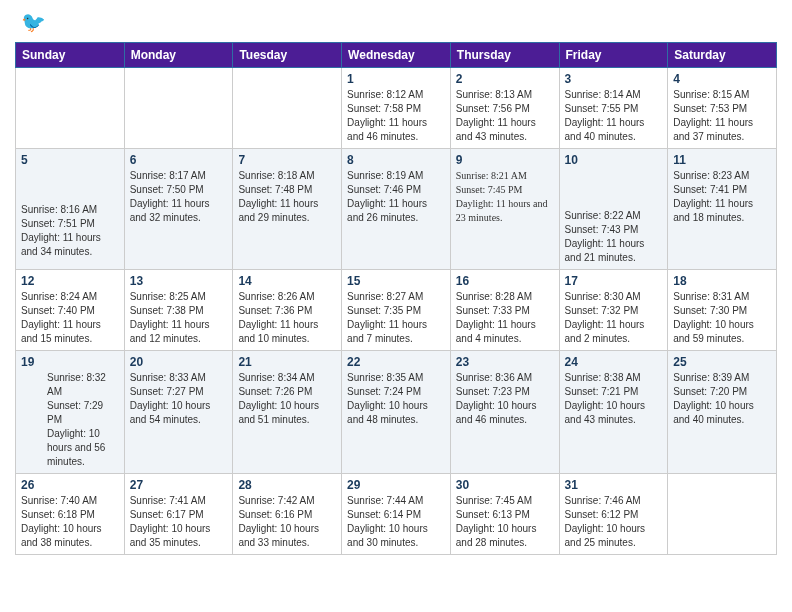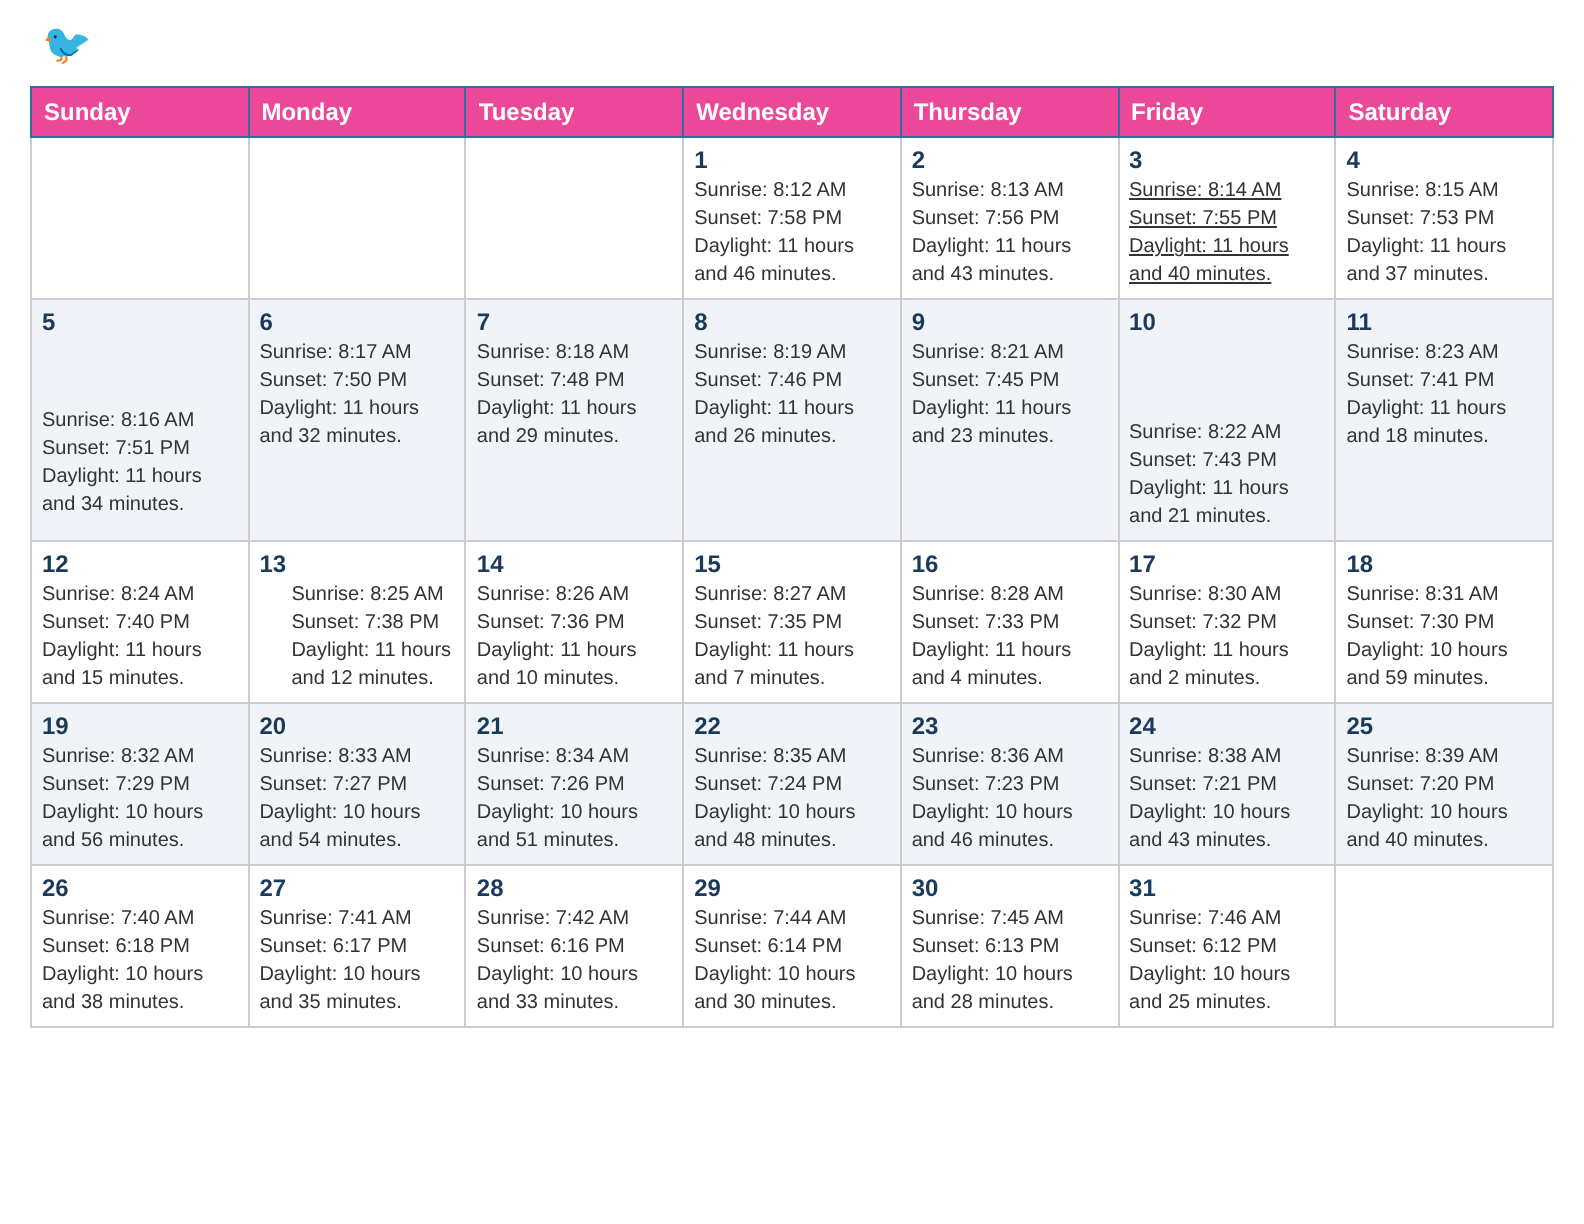--- a/index.html
+++ b/index.html
@@ -37,21 +37,21 @@
     .subtitle {
       font-size: 14px;
       color: #333;
     }
     .calendar {
       width: 100%;
       border-collapse: collapse;
       border: 1px solid #ccc;
     }
     .calendar th {
-      background: #ec4899;
+      background: #4c1d95;
       color: #fff;
       font-size: 12px;
       font-weight: bold;
       text-align: left;
       padding: 5px 6px;
       border: 1px solid #2e6da4;
     }
     .calendar td {
       vertical-align: top;
       border: 1px solid #ccc;
@@ -128,21 +128,21 @@
 Daylight: 11 hours and 46 minutes.</div>
           </td>
           <td>
             <span class="day-number">2</span>
             <div class="day-info" style="white-space: pre-line;">Sunrise: 8:13 AM
 Sunset: 7:56 PM
 Daylight: 11 hours and 43 minutes.</div>
           </td>
           <td>
             <span class="day-number">3</span>
-            <div class="day-info" style="white-space: pre-line; text-decoration: underline;">Sunrise: 8:14 AM
+            <div class="day-info" style="white-space: pre-line;">Sunrise: 8:14 AM
 Sunset: 7:55 PM
 Daylight: 11 hours and 40 minutes.</div>
           </td>
           <td>
             <span class="day-number">4</span>
             <div class="day-info" style="white-space: pre-line;">Sunrise: 8:15 AM
 Sunset: 7:53 PM
 Daylight: 11 hours and 37 minutes.</div>
           </td>
         </tr>
@@ -166,21 +166,21 @@
 Daylight: 11 hours and 29 minutes.</div>
           </td>
           <td>
             <span class="day-number">8</span>
             <div class="day-info" style="white-space: pre-line;">Sunrise: 8:19 AM
 Sunset: 7:46 PM
 Daylight: 11 hours and 26 minutes.</div>
           </td>
           <td>
             <span class="day-number">9</span>
-            <div class="day-info" style="white-space: pre-line;">Sunrise: 8:21 AM
+            <div class="day-info" style="white-space: pre-line; font-family: Liberation Serif, serif;">Sunrise: 8:21 AM
 Sunset: 7:45 PM
 Daylight: 11 hours and 23 minutes.</div>
           </td>
           <td>
             <span class="day-number">10</span>
             <div class="day-info" style="white-space: pre-line; margin-top: 42px;">Sunrise: 8:22 AM
 Sunset: 7:43 PM
 Daylight: 11 hours and 21 minutes.</div>
           </td>
           <td>
@@ -192,21 +192,21 @@
         </tr>
         <tr>
           <td>
             <span class="day-number">12</span>
             <div class="day-info" style="white-space: pre-line;">Sunrise: 8:24 AM
 Sunset: 7:40 PM
 Daylight: 11 hours and 15 minutes.</div>
           </td>
           <td>
             <span class="day-number">13</span>
-            <div class="day-info" style="white-space: pre-line; margin-left: 16px;">Sunrise: 8:25 AM
+            <div class="day-info" style="white-space: pre-line;">Sunrise: 8:25 AM
 Sunset: 7:38 PM
 Daylight: 11 hours and 12 minutes.</div>
           </td>
           <td>
             <span class="day-number">14</span>
             <div class="day-info" style="white-space: pre-line;">Sunrise: 8:26 AM
 Sunset: 7:36 PM
 Daylight: 11 hours and 10 minutes.</div>
           </td>
           <td>
@@ -230,21 +230,21 @@
           <td>
             <span class="day-number">18</span>
             <div class="day-info" style="white-space: pre-line;">Sunrise: 8:31 AM
 Sunset: 7:30 PM
 Daylight: 10 hours and 59 minutes.</div>
           </td>
         </tr>
         <tr>
           <td>
             <span class="day-number">19</span>
-            <div class="day-info" style="white-space: pre-line;">Sunrise: 8:32 AM
+            <div class="day-info" style="white-space: pre-line; margin-left: 26px;">Sunrise: 8:32 AM
 Sunset: 7:29 PM
 Daylight: 10 hours and 56 minutes.</div>
           </td>
           <td>
             <span class="day-number">20</span>
             <div class="day-info" style="white-space: pre-line;">Sunrise: 8:33 AM
 Sunset: 7:27 PM
 Daylight: 10 hours and 54 minutes.</div>
           </td>
           <td>

